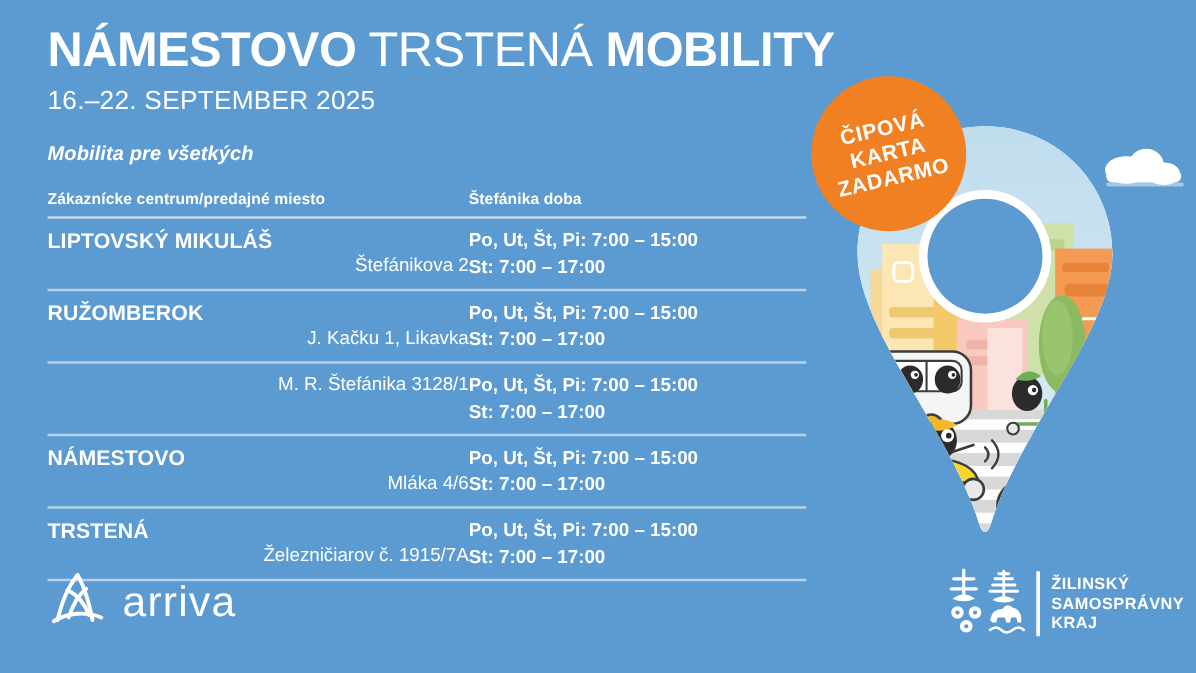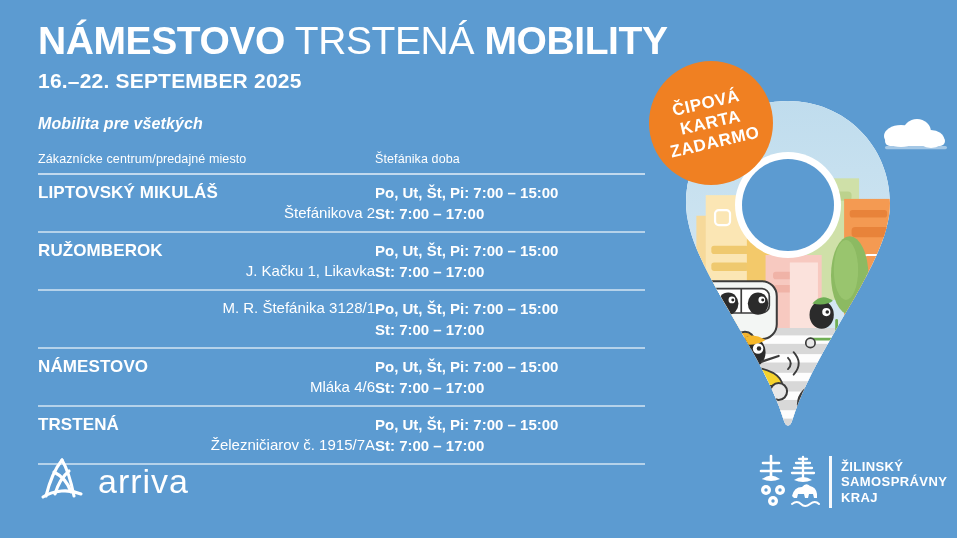--- a/index.html
+++ b/index.html
@@ -16,31 +16,31 @@
   .left{position:absolute;left:38px;top:18px;width:615px;}
 
   .title{
     font-size:39px;line-height:46px;letter-spacing:-0.4px;
     white-space:nowrap;margin:0;
   }
   .title .b{font-weight:bold;}
   .title .l{font-weight:normal;}
 
   .dates{
-    font-size:21px;line-height:26px;font-weight:bold;
+    font-size:21px;line-height:26px;font-weight:normal;
     letter-spacing:0.2px;margin-top:4px;
   }
   .claim{
     font-size:16px;line-height:20px;font-weight:bold;font-style:italic;
     margin-top:20px;letter-spacing:0.1px;
   }
 
   
   .tbl{margin-top:18px;width:607px;}
-  .thead{display:flex;font-size:12.5px;font-weight:normal;padding-bottom:7px;letter-spacing:0.1px;margin-top:10px;}
+  .thead{display:flex;font-size:12.5px;font-weight:bold;padding-bottom:7px;letter-spacing:0.1px;margin-top:10px;}
   .col1{width:337px;flex:0 0 337px;}
   .col2{flex:1 1 auto;}
   .rule{height:2px;background:rgba(255,255,255,.62);width:607px;}
   .rule.thin{height:2px;background:rgba(255,255,255,.55);}
   .row{display:flex;padding:7px 0 7px 0;}
   .place{font-size:17px;line-height:21px;font-weight:bold;letter-spacing:0.1px;}
   .addr{font-size:15px;line-height:20px;font-weight:normal;text-align:right;}
   .hline{font-size:15px;line-height:21px;font-weight:bold;}
 
   

